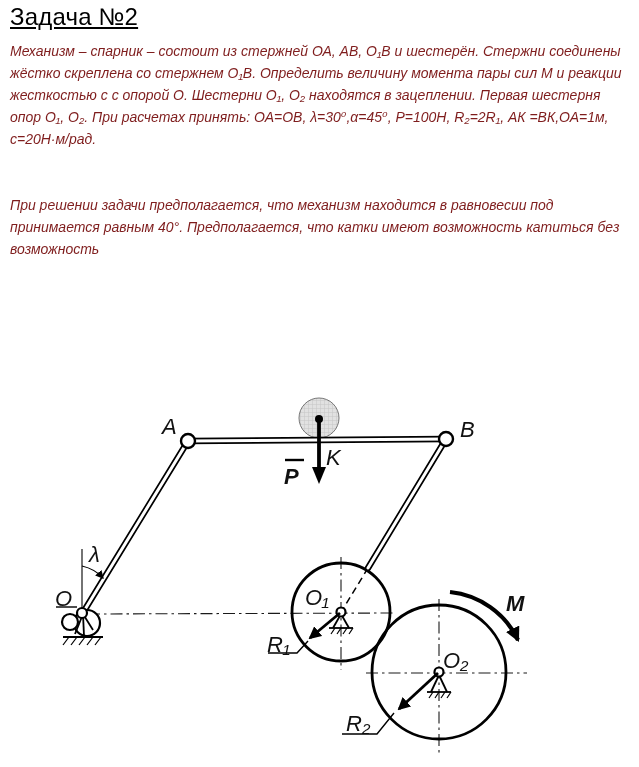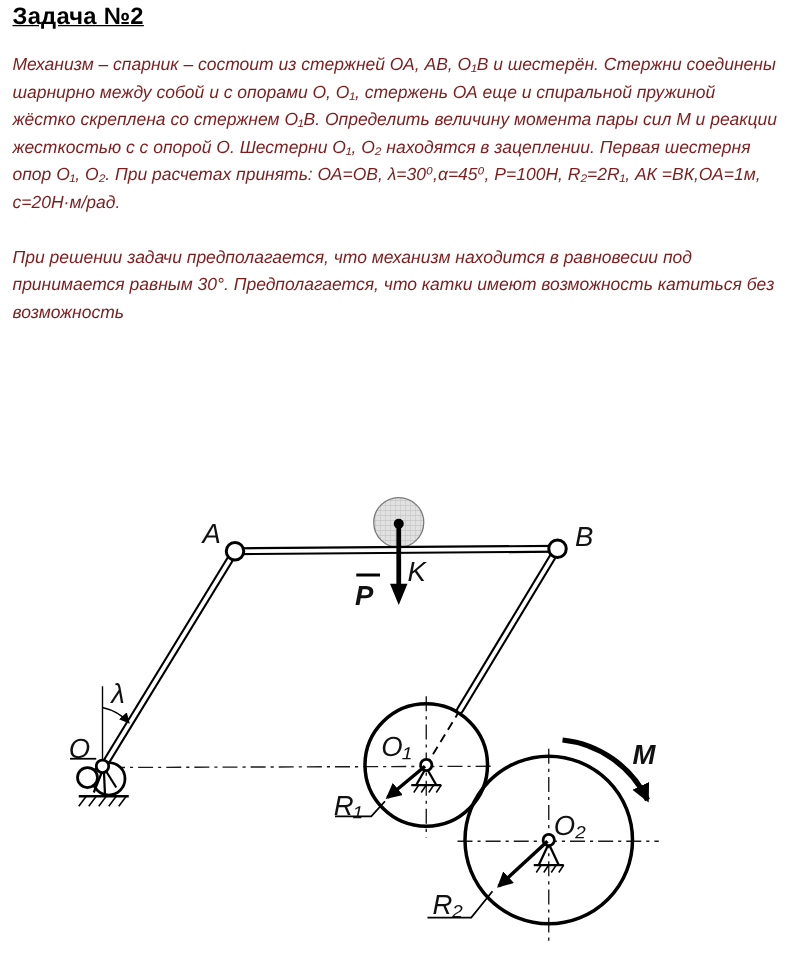--- a/index.html
+++ b/index.html
@@ -1,19 +1,19 @@
 <!DOCTYPE html>
 <html><head>
 <meta charset="utf-8">
 <style>
   html,body{margin:0;padding:0;background:#fff;}
   body{width:639px;height:767px;position:relative;overflow:hidden;
        font-family:"Liberation Sans","DejaVu Sans",sans-serif;color:#000;}
   .page{position:absolute;inset:0;background:#fff;}
-  .doc-title{position:absolute;left:10px;top:3px;font-size:19px;font-weight:bold;
+  .doc-title{position:absolute;left:10px;top:3px;font-size:24px;font-weight:normal;
              text-decoration:underline;letter-spacing:.2px;}
   .para{position:absolute;left:10px;right:6px;}
   .para-1{top:40px;}
   .para-2{top:194px;}
   .tline{font-size:14px;line-height:22px;white-space:nowrap;color:#7f1d1d;font-style:italic;}
   svg.diagram{position:absolute;left:0;top:0;width:639px;height:767px;}
   
   .cl{stroke:#1a1a1a;stroke-width:1.1;fill:none;stroke-dasharray:12 4 2.5 4;}
   .rodO{stroke:#000;stroke-width:6.4;stroke-linecap:round;}
   .rodI{stroke:#fff;stroke-width:3;stroke-linecap:round;}
@@ -30,30 +30,29 @@
 </style>
 </head>
 <body>
 
 <div class="page">
 
   <div class="doc-title">Задача №2</div>
 
   <div class="para para-1">
     <div class="tline">Механизм – спарник – состоит из стержней ОА, АВ, О₁В и шестерён. Стержни соединены</div>
-    <div class="tline">шарнирно между собой и с опорами О, О₁, стержень ОА еще и спиральной пружиной</div>
     <div class="tline">жёстко скреплена со стержнем О₁В. Определить величину момента пары сил М и реакции</div>
     <div class="tline">жесткостью с с опорой О. Шестерни О₁, О₂ находятся в зацеплении. Первая шестерня</div>
     <div class="tline">опор О₁, О₂. При расчетах принять: ОА=ОВ, λ=30⁰,α=45⁰, Р=100Н, R₂=2R₁, АК =ВК,ОА=1м,</div>
     <div class="tline">с=20Н·м/рад.</div>
   </div>
 
   <div class="para para-2">
     <div class="tline">При решении задачи предполагается, что механизм находится в равновесии под</div>
-    <div class="tline">принимается равным 30°. Предполагается, что катки имеют возможность катиться без</div>
+    <div class="tline">принимается равным 40°. Предполагается, что катки имеют возможность катиться без</div>
     <div class="tline">возможность</div>
   </div>
 
   <svg class="diagram" viewBox="0 0 639 767">
     <defs>
       <marker id="ah" viewBox="0 0 10 10" refX="8.5" refY="5" markerWidth="4.5" markerHeight="4.5" orient="auto-start-reverse">
         <path d="M0 0 L10 5 L0 10 Z" fill="#000"></path>
       </marker>
       <marker id="ahm" viewBox="0 0 10 10" refX="8.5" refY="5" markerWidth="3.5" markerHeight="3.5" orient="auto-start-reverse">
         <path d="M0 0 L10 5 L0 10 Z" fill="#000"></path>

